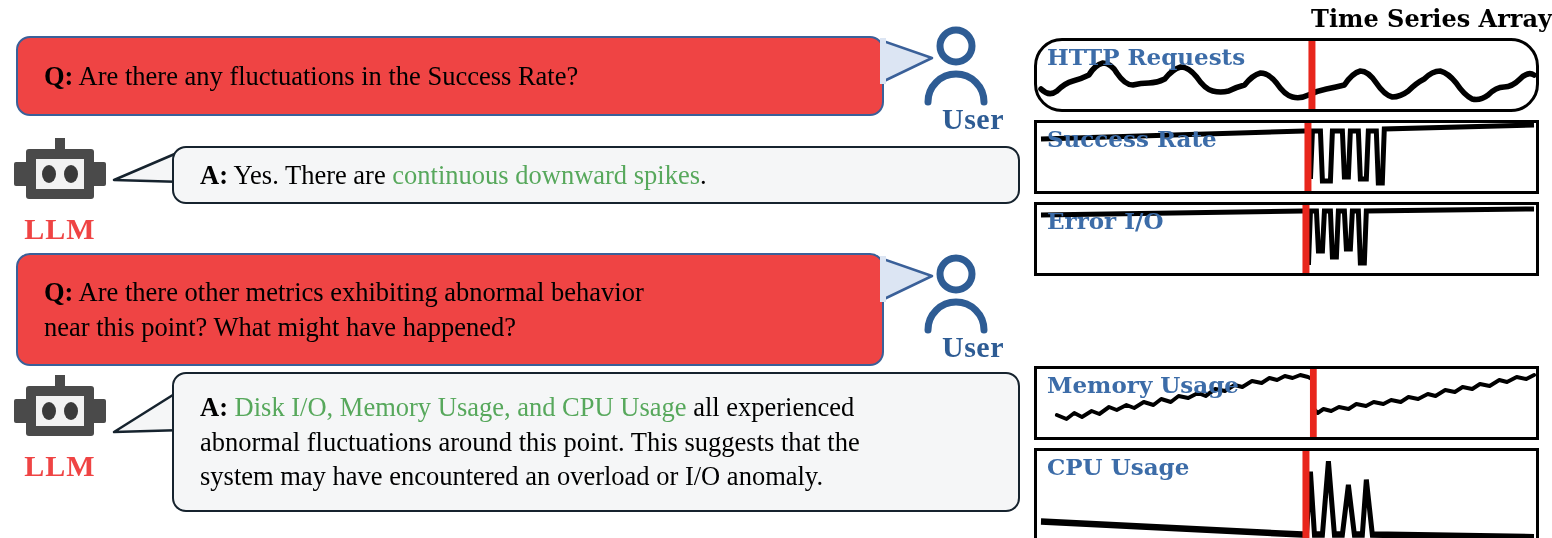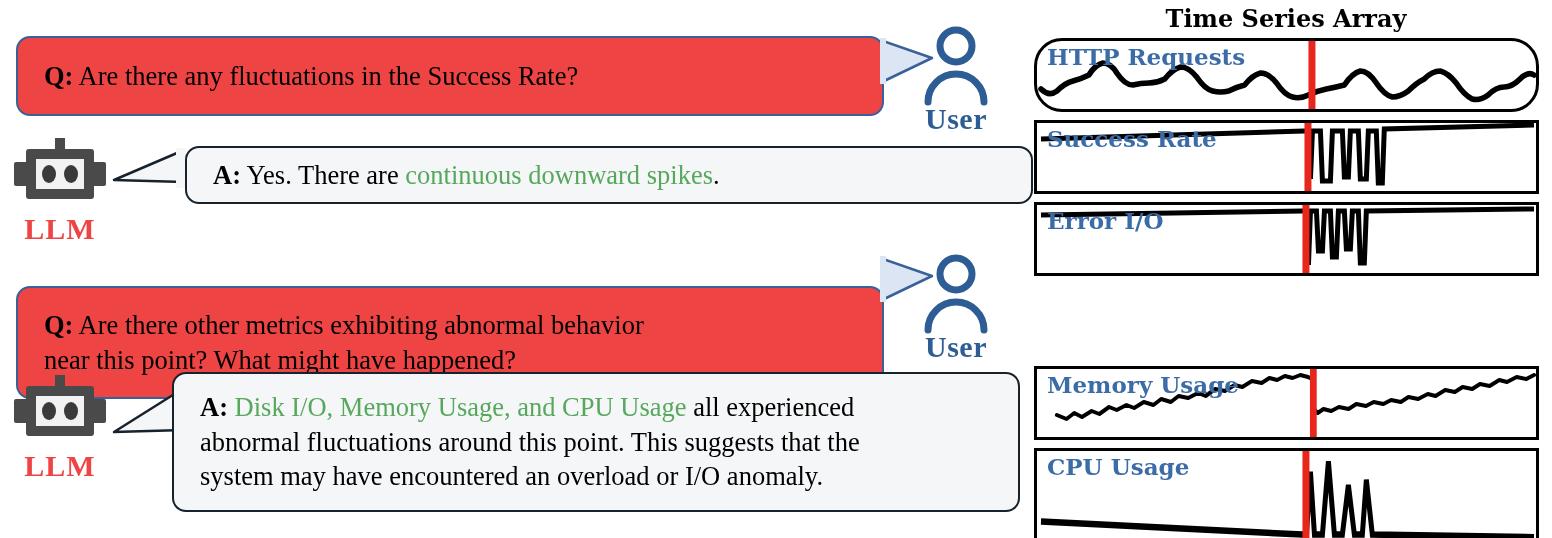--- a/index.html
+++ b/index.html
@@ -59,39 +59,40 @@
   
   .user-avatar{position:absolute;width:96px;text-align:center;}
   .user-avatar .glyph{display:block;}
   .user-avatar .label{
     display:block;
     font-size:30px;
     font-weight:bold;
     color:#2e5c94;
     letter-spacing:0.5px;
     margin-top:-4px;
+    text-align:right;
   }
 
   
   .llm-avatar{position:absolute;width:104px;text-align:center;}
   .llm-avatar .label{
     display:block;
     font-size:30px;
     font-weight:bold;
     color:#ef4444;
     letter-spacing:1px;
     margin-top:-2px;
   }
 
   
   .ts-panel{position:absolute;left:1020px;top:0;width:532px;height:538px;}
   .ts-title{
     position:absolute;
     left:0;top:4px;width:532px;
-    text-align:center;
+    text-align:right;
     font-size:24px;
     font-weight:bold;
     color:#000;
     font-family:"DejaVu Serif", serif;
   }
   .series-box{
     position:absolute;
     left:14px;
     width:505px;
     box-sizing:border-box;
@@ -150,31 +151,31 @@
           <rect x="28" y="21" width="48" height="30" fill="#f2f2f2"></rect>
           <ellipse cx="41" cy="36" rx="7" ry="9" fill="#3a3a3a"></ellipse>
           <ellipse cx="63" cy="36" rx="7" ry="9" fill="#3a3a3a"></ellipse>
         </svg>
         <span class="label">LLM</span>
       </div>
       <svg class="tail-llm" style="left:106px;top:148px;width:80px;height:48px;" viewBox="0 0 80 48">
         <path d="M78,2 L8,32 L78,34 Z" fill="#f5f6f7" stroke="#16232e" stroke-width="2.5" stroke-linejoin="round"></path>
         <rect x="70" y="0" width="14" height="40" fill="#f5f6f7"></rect>
       </svg>
-      <div class="bubble llm" style="left:172px;top:146px;width:848px;height:58px;margin-left:13px;">
+      <div class="bubble llm" style="left:172px;top:146px;width:848px;height:58px;">
         <div class="bubble-inner">
           <div class="atext">
             <span class="lead">A:</span><span> Yes. There are </span><span class="hl">continuous downward spikes</span><span>.</span>
           </div>
         </div>
       </div>
     </div>
 
     <div class="turn">
-      <div class="bubble user" style="left:16px;top:253px;width:868px;height:113px;margin-top:33px;">
+      <div class="bubble user" style="left:16px;top:253px;width:868px;height:113px;">
         <div class="bubble-inner">
           <div class="qtext">
             <span class="lead">Q:</span><span> Are there other metrics exhibiting abnormal behavior</span><br>
             <span>near this point? What might have happened?</span>
           </div>
         </div>
       </div>
       <svg class="tail-user" style="left:880px;top:256px;width:60px;height:50px;" viewBox="0 0 60 50">
         <path d="M0,2 L52,20 L2,44 Z" fill="#dce5f3" stroke="#3a6099" stroke-width="2.5" stroke-linejoin="round"></path>
         <rect x="-6" y="0" width="12" height="46" fill="#dce5f3"></rect>

